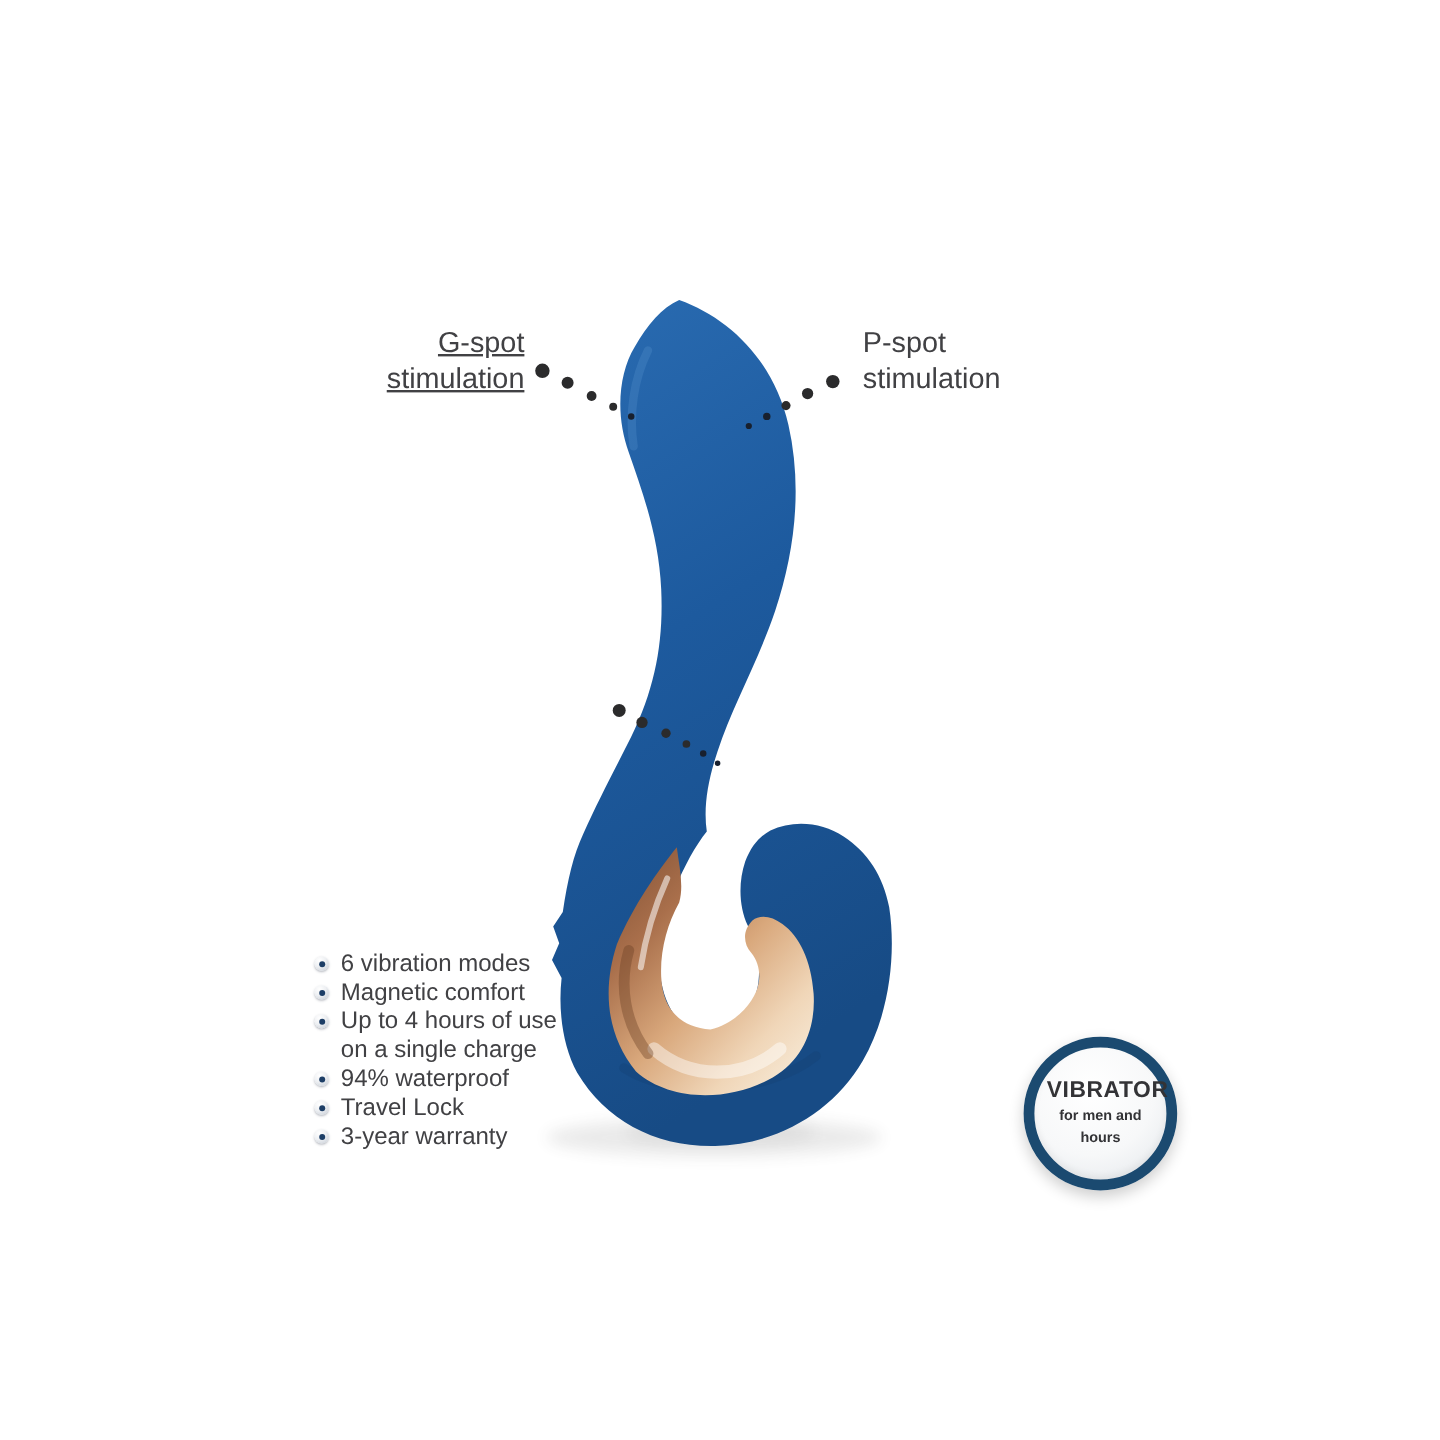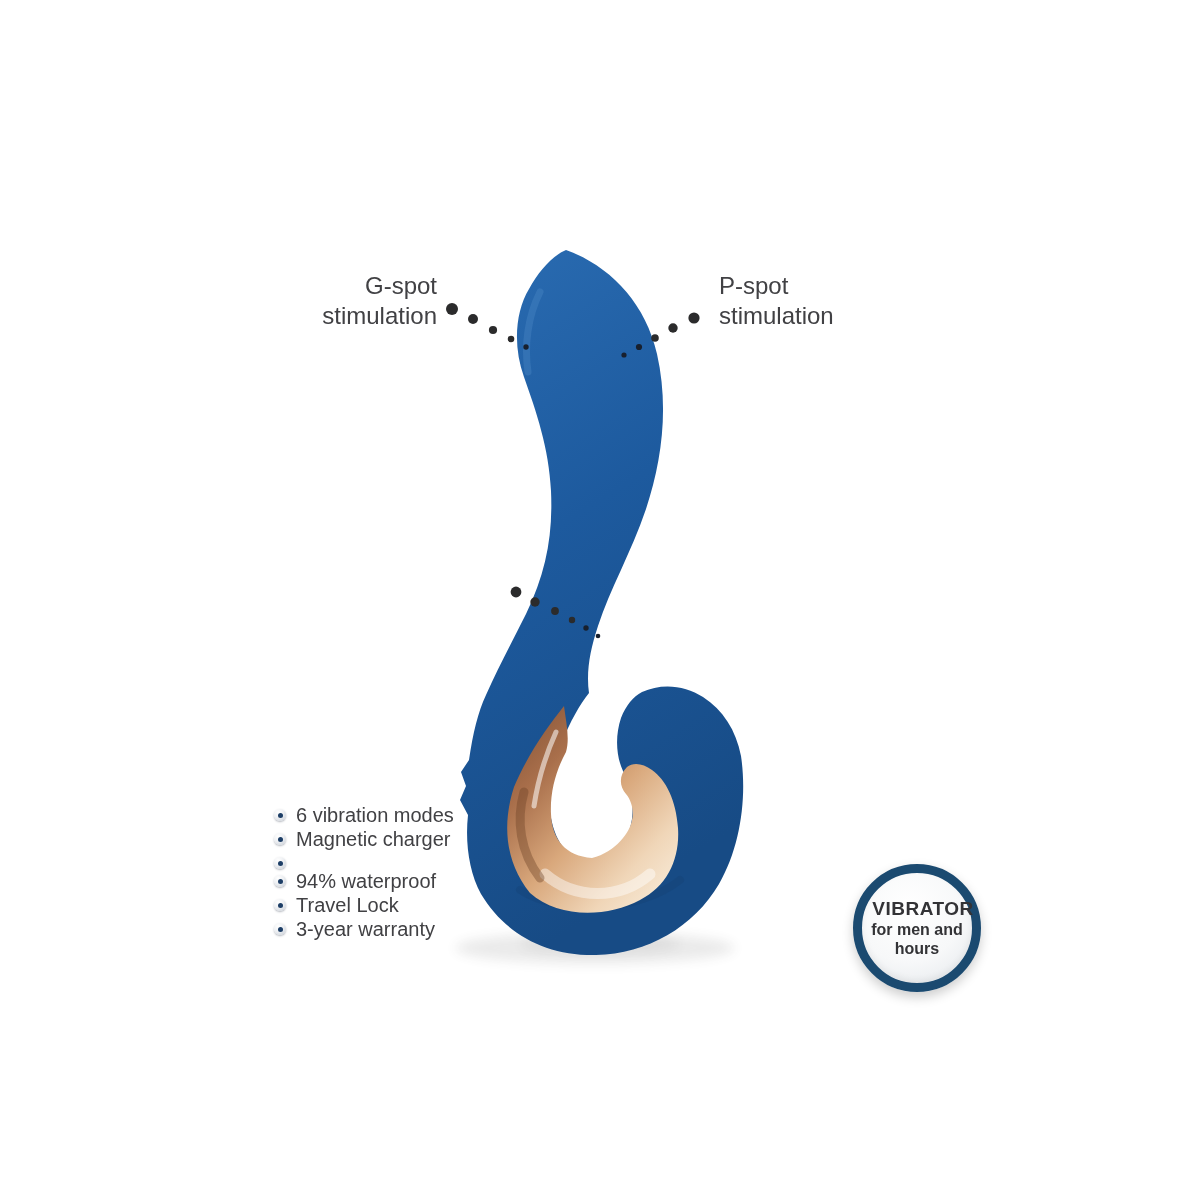--- a/index.html
+++ b/index.html
@@ -16,21 +16,21 @@
   .canvas{
     position:relative;width:1200px;height:1200px;
     background:var(--background,#fff);overflow:hidden;
     font-family:"Liberation Sans",sans-serif;color:var(--text,#414144);
   }
   .product-svg{position:absolute;left:0;top:0;width:1200px;height:1200px;}
   .callout{position:absolute;font-size:24px;line-height:30px;color:var(--text);}
   .callout.right{text-align:right;}
   .callout span{display:block;}
   .feature-list{
-    position:absolute;left:262px;top:791px;margin:12px;padding:0;list-style:none;
+    position:absolute;left:262px;top:791px;margin:0;padding:0;list-style:none;
     font-size:20px;line-height:24px;color:var(--text);
   }
   .feature-item{display:flex;align-items:flex-start;}
   .bead{
     flex:0 0 auto;width:12px;height:12px;border-radius:50%;
     margin:6px 10px 0 0;position:relative;
     background:radial-gradient(circle at 35% 28%, #ffffff 0%, #eef0f3 45%, #c2c9d2 100%);
     box-shadow:0 1px 2px rgba(40,50,70,.35);
   }
   .bead::after{
@@ -40,21 +40,21 @@
   .feature-text{display:block;max-width:196px;}
   .badge{
     position:absolute;left:853px;top:864px;width:110px;height:110px;
     border:9px solid var(--badge-ring,#1b4a70);border-radius:50%;
     background:radial-gradient(circle at 42% 32%, #ffffff 0%, #f7f8f9 55%, #e2e6ea 100%);
     box-shadow:0 5px 12px rgba(0,0,0,.20), inset 0 -3px 6px rgba(0,0,0,.06);
     display:flex;flex-direction:column;align-items:center;justify-content:center;
     text-align:center;color:#333336;
   }
   .badge .b1{font-size:19px;font-weight:700;letter-spacing:.5px;line-height:22px;margin-left:12px;}
-  .badge .b2,.badge .b3{font-size:16px;font-weight:700;line-height:19px;}
+  .badge .b2,.badge .b3{font-size:12px;font-weight:700;line-height:19px;}
 </style>
 </head>
 <body>
 
 <div class="canvas">
 
   <svg class="product-svg" viewBox="0 0 1200 1200" aria-hidden="true">
     <defs>
       <linearGradient id="blueGrad" x1="0" y1="0" x2="0.25" y2="1">
         <stop offset="0%" stop-color="#2a6cb2"></stop>
@@ -146,42 +146,43 @@
     <g fill="var(--leader-dot,#2b2b2c)">
       <circle cx="516" cy="592" r="5.4"></circle>
       <circle cx="535" cy="602" r="4.7"></circle>
       <circle cx="555" cy="611" r="3.9"></circle>
       <circle cx="572" cy="620" r="3.2"></circle>
       <circle cx="586" cy="628" r="2.7" fill="var(--body-dot,#18202e)"></circle>
       <circle cx="598" cy="636" r="2.3" fill="var(--body-dot,#18202e)"></circle>
     </g>
   </svg>
 
-  <div class="callout right" style="right:763px;top:271px;">
+  <div class="callout right" style="right:763px;top:271px;text-decoration:underline;">
     <span>G-spot</span>
     <span>stimulation</span>
   </div>
 
   <div class="callout" style="left:719px;top:271px;">
     <span>P-spot</span>
     <span>stimulation</span>
   </div>
 
 
   <ul class="feature-list">
     <li class="feature-item">
       <span class="bead"></span>
       <span class="feature-text">6 vibration modes</span>
     </li>
     <li class="feature-item">
       <span class="bead"></span>
-      <span class="feature-text">Magnetic charger</span>
-    </li>
-    <li class="feature-item">
-      <span class="bead"></span>
+      <span class="feature-text">Magnetic comfort</span>
+    </li>
+    <li class="feature-item">
+      <span class="bead"></span>
+      <span class="feature-text">Up to 4 hours of use on a single charge</span>
     </li>
     <li class="feature-item">
       <span class="bead"></span>
       <span class="feature-text">94% waterproof</span>
     </li>
     <li class="feature-item">
       <span class="bead"></span>
       <span class="feature-text">Travel Lock</span>
     </li>
     <li class="feature-item">

